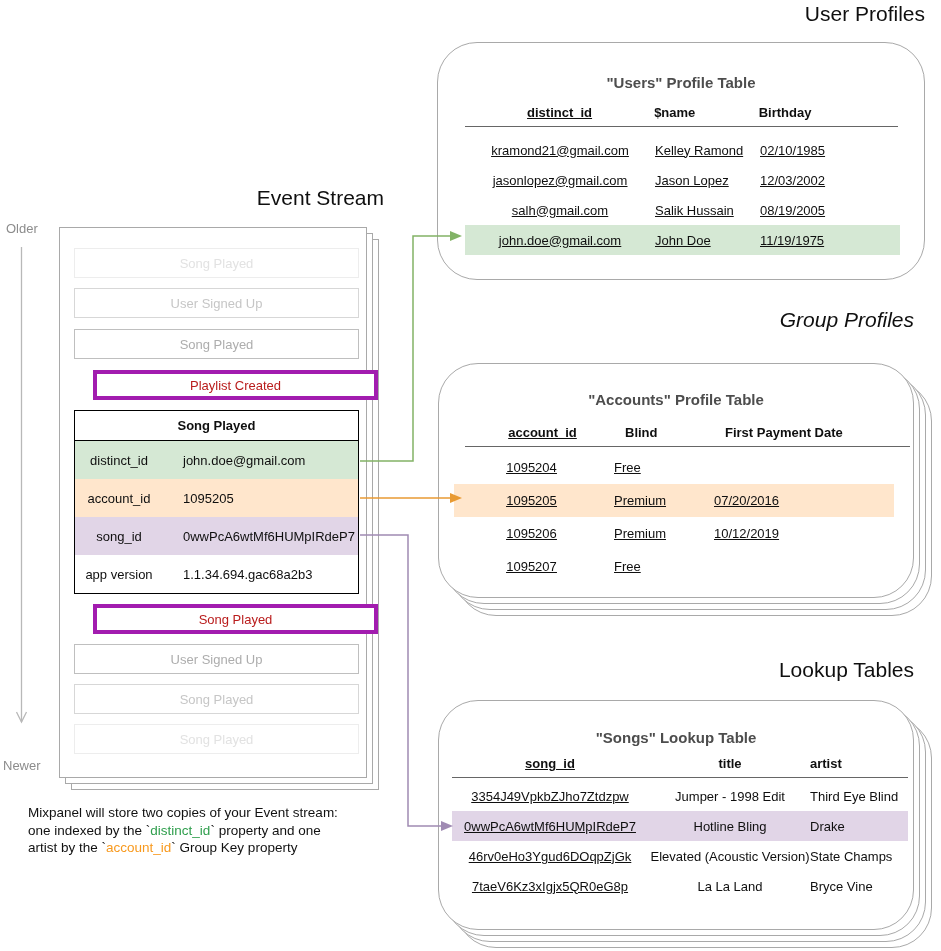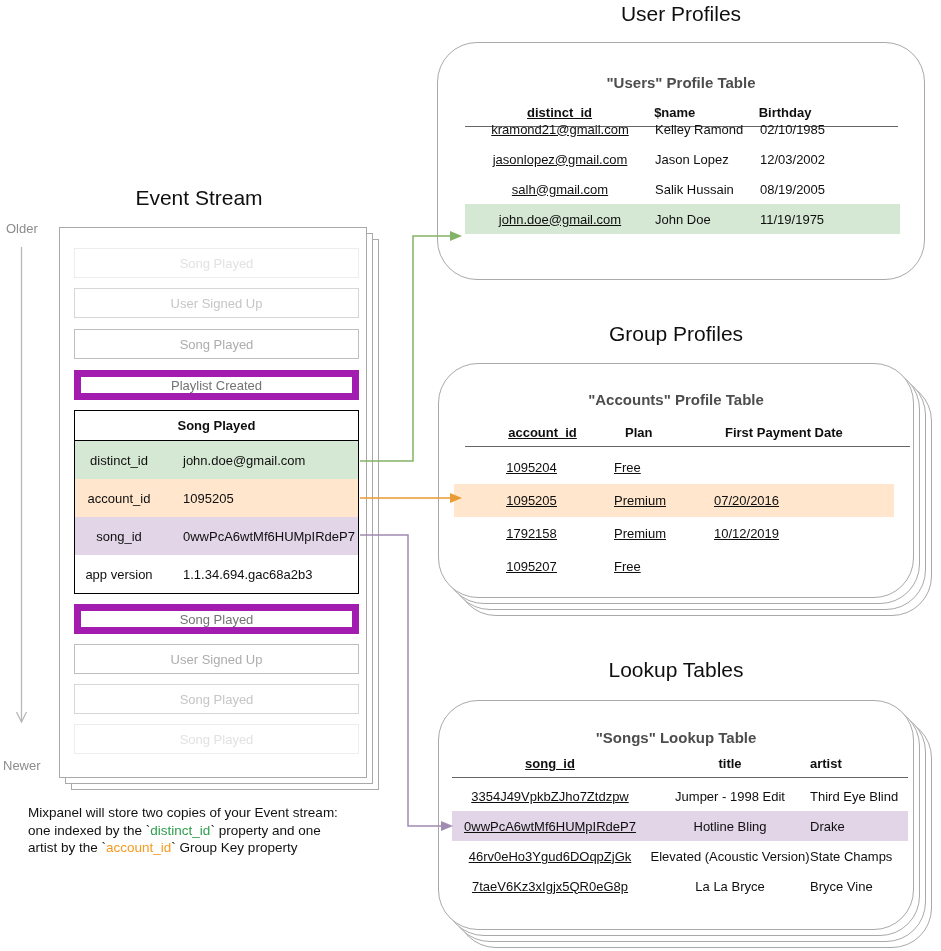--- a/index.html
+++ b/index.html
@@ -4,31 +4,31 @@
 <style>
   :root{
     --green-fill:#d5e8d4; --orange-fill:#ffe6cc; --purple-fill:#e1d5e7;
     --green-stroke:#82b366; --orange-stroke:#e89a33; --purple-stroke:#a08bb3;
     --caption-green:#2e9e4c; --caption-orange:#f8991d;
     --card-border:#a9a9a9; --rule:#666;
   }
   html,body{margin:0;padding:0;background:#fff;}
   .canvas{position:relative;width:941px;height:951px;background:#fff;overflow:hidden;
           font-family:"Liberation Sans",sans-serif;color:#111;}
-  .sec-title{position:absolute;font-size:21px;text-align:center;color:#0f0f0f;}
+  .sec-title{position:absolute;font-size:21px;text-align:right;color:#0f0f0f;}
   .axis-label{position:absolute;font-size:13px;color:#8c8c8c;}
 
   
   .es-layer{position:absolute;width:308px;height:551px;background:#fff;border:1.5px solid var(--card-border);box-sizing:border-box;}
   .ev{position:absolute;left:74px;width:285px;height:30px;box-sizing:border-box;background:#fff;
       display:flex;align-items:center;justify-content:center;font-size:13px;}
   .g1{border:1px solid #ededed;color:#e2e2e2;}
   .g2{border:1px solid #d7d7d7;color:#c6c6c6;}
   .g3{border:1px solid #bfbfbf;color:#adadad;}
-  .g4{border:7px solid #a21caf;color:#737373;}
+  .g4{border:4px solid #a21caf;color:#b91c1c;margin-left:19px;}
   .ev-card{position:absolute;left:74px;top:410px;width:285px;box-sizing:border-box;
            border:1.5px solid #000;background:#fff;}
   .ev-hdr{height:29px;border-bottom:1px solid #000;display:flex;align-items:center;justify-content:center;
           font-size:13px;font-weight:bold;color:#0f0f0f;}
   .ev-row{height:38px;display:flex;align-items:center;font-size:13px;color:#0f0f0f;}
   .ev-key{width:88px;text-align:center;flex:none;}
   .ev-val{margin-left:20px;white-space:nowrap;}
   .bg-green{background:var(--green-fill);}
   .bg-orange{background:var(--orange-fill);}
   .bg-purple{background:var(--purple-fill);}
@@ -66,21 +66,21 @@
   .t-songs .c2{width:162px;padding-left:2px;text-align:center;}
   .t-songs .c3{width:96px;}
 
   .overlay{position:absolute;left:0;top:0;pointer-events:none;}
 </style>
 </head>
 <body>
 
 <div class="canvas">
 
-  <div class="sec-title" style="left:44px;top:186px;width:310px;">Event Stream</div>
+  <div class="sec-title" style="left:74px;top:186px;width:310px;">Event Stream</div>
 
   <div class="axis-label" style="left:6px;top:221px;">Older</div>
   <div class="axis-label" style="left:3px;top:758px;">Newer</div>
 
   <div class="es-layer" style="left:71px;top:239px;"></div>
   <div class="es-layer" style="left:65px;top:233px;"></div>
   <div class="es-layer" style="left:59px;top:227px;"></div>
 
   <div class="ev g1" style="top:248px;">Song Played</div>
   <div class="ev g2" style="top:288px;">User Signed Up</div>
@@ -121,21 +121,21 @@
   <div class="sec-title" style="left:437px;top:2px;width:488px;">User Profiles</div>
 
   <div class="card" style="left:437px;top:42px;width:488px;height:238px;"></div>
   <div class="card-title" style="left:437px;top:74px;width:488px;">"Users" Profile Table</div>
 
   <div class="thead t-users" style="left:465px;top:101px;width:433px;">
     <div class="tc c1 center u" style="font-weight:bold;">distinct_id</div>
     <div class="tc c2">$name</div>
     <div class="tc c3">Birthday</div>
   </div>
-  <div class="trows t-users" style="left:465px;top:114px;width:435px;">
+  <div class="trows t-users" style="left:465px;top:135px;width:435px;text-decoration:underline;">
     <div class="tr">
       <div class="tc c1 center u">kramond21@gmail.com</div>
       <div class="tc c2">Kelley Ramond</div>
       <div class="tc c3">02/10/1985</div>
     </div>
     <div class="tr">
       <div class="tc c1 center u">jasonlopez@gmail.com</div>
       <div class="tc c2">Jason Lopez</div>
       <div class="tc c3">12/03/2002</div>
     </div>
@@ -144,46 +144,46 @@
       <div class="tc c2">Salik Hussain</div>
       <div class="tc c3">08/19/2005</div>
     </div>
     <div class="tr bg-green">
       <div class="tc c1 center u">john.doe@gmail.com</div>
       <div class="tc c2">John Doe</div>
       <div class="tc c3">11/19/1975</div>
     </div>
   </div>
 
-  <div class="sec-title" style="left:438px;top:322px;width:476px;">Group Profiles</div>
+  <div class="sec-title" style="left:438px;top:308px;width:476px;font-style:italic;">Group Profiles</div>
 
   <div class="card-layer" style="left:456px;top:381px;width:476px;height:235px;"></div>
   <div class="card-layer" style="left:450px;top:375px;width:476px;height:235px;"></div>
   <div class="card-layer" style="left:444px;top:369px;width:476px;height:235px;"></div>
   <div class="card" style="left:438px;top:363px;width:476px;height:235px;"></div>
   <div class="card-title" style="left:438px;top:391px;width:476px;">"Accounts" Profile Table</div>
 
   <div class="thead t-acc" style="left:465px;top:421px;width:445px;">
     <div class="tc c1 center u" style="font-weight:bold;">account_id</div>
-    <div class="tc c2">Plan</div>
+    <div class="tc c2">Blind</div>
     <div class="tc c3">First Payment Date</div>
   </div>
   <div class="trows t-acc" style="left:454px;top:451px;width:440px;text-decoration:underline;">
     <div class="tr">
       <div class="tc c1 center u">1095204</div>
       <div class="tc c2">Free</div>
       <div class="tc c3"></div>
     </div>
     <div class="tr bg-orange">
       <div class="tc c1 center u">1095205</div>
       <div class="tc c2">Premium</div>
       <div class="tc c3">07/20/2016</div>
     </div>
     <div class="tr">
-      <div class="tc c1 center u">1792158</div>
+      <div class="tc c1 center u">1095206</div>
       <div class="tc c2">Premium</div>
       <div class="tc c3">10/12/2019</div>
     </div>
     <div class="tr">
       <div class="tc c1 center u">1095207</div>
       <div class="tc c2">Free</div>
       <div class="tc c3"></div>
     </div>
   </div>
 
@@ -211,21 +211,21 @@
       <div class="tc c2">Hotline Bling</div>
       <div class="tc c3">Drake</div>
     </div>
     <div class="tr">
       <div class="tc c1 center u">46rv0eHo3Ygud6DOqpZjGk</div>
       <div class="tc c2">Elevated (Acoustic Version)</div>
       <div class="tc c3">State Champs</div>
     </div>
     <div class="tr">
       <div class="tc c1 center u">7taeV6Kz3xIgjx5QR0eG8p</div>
-      <div class="tc c2">La La Bryce</div>
+      <div class="tc c2">La La Land</div>
       <div class="tc c3">Bryce Vine</div>
     </div>
   </div>
 
   <svg class="overlay" width="941" height="951" viewBox="0 0 941 951">
 
     <g>
       <path d="M21.5 247 L21.5 722" style="stroke:#b8b8b8;fill:none;stroke-width:1.3"></path>
       <path d="M16.5 712 L21.5 722 L26.5 712" style="stroke:#b8b8b8;fill:none;stroke-width:1.3"></path>
     </g>

